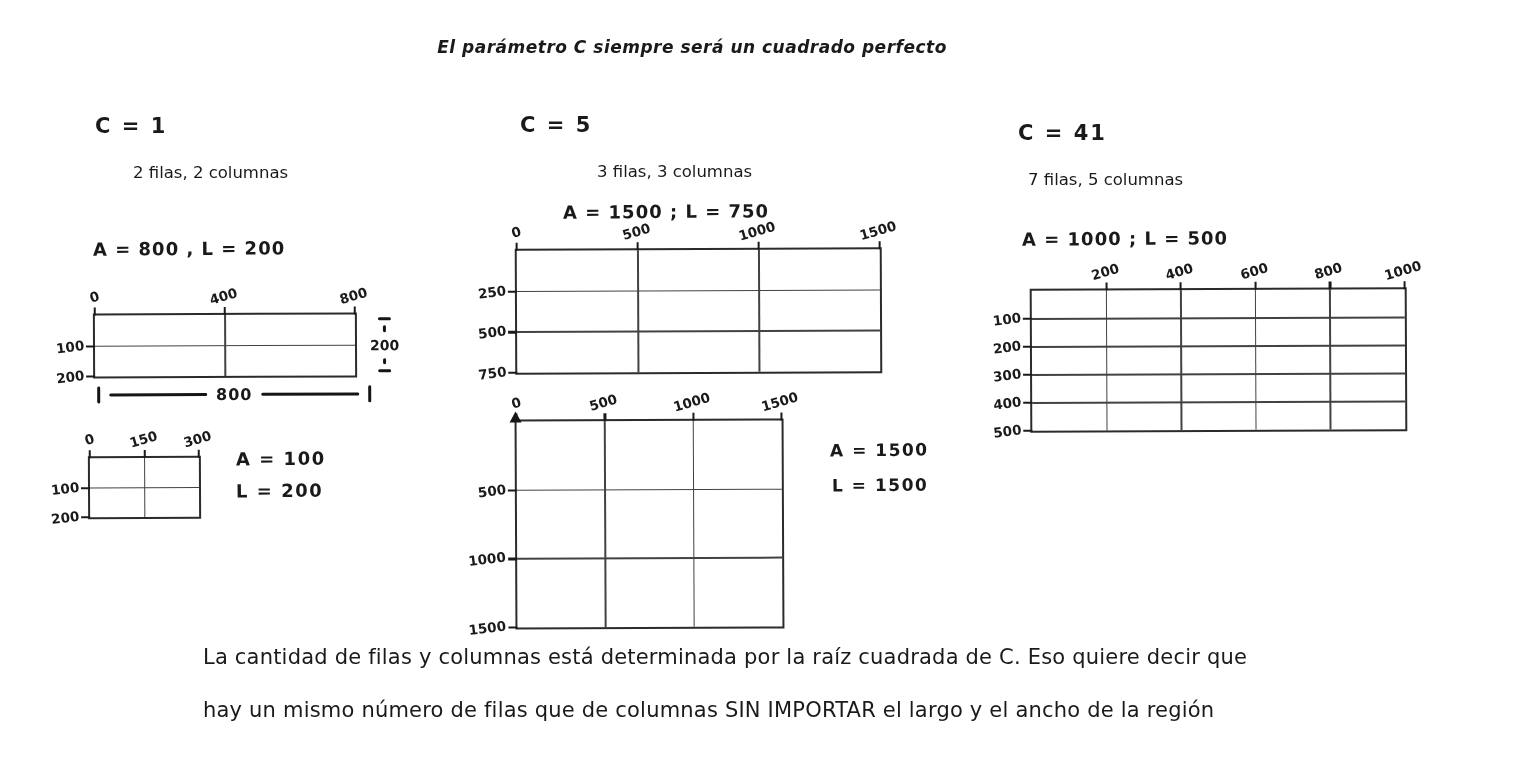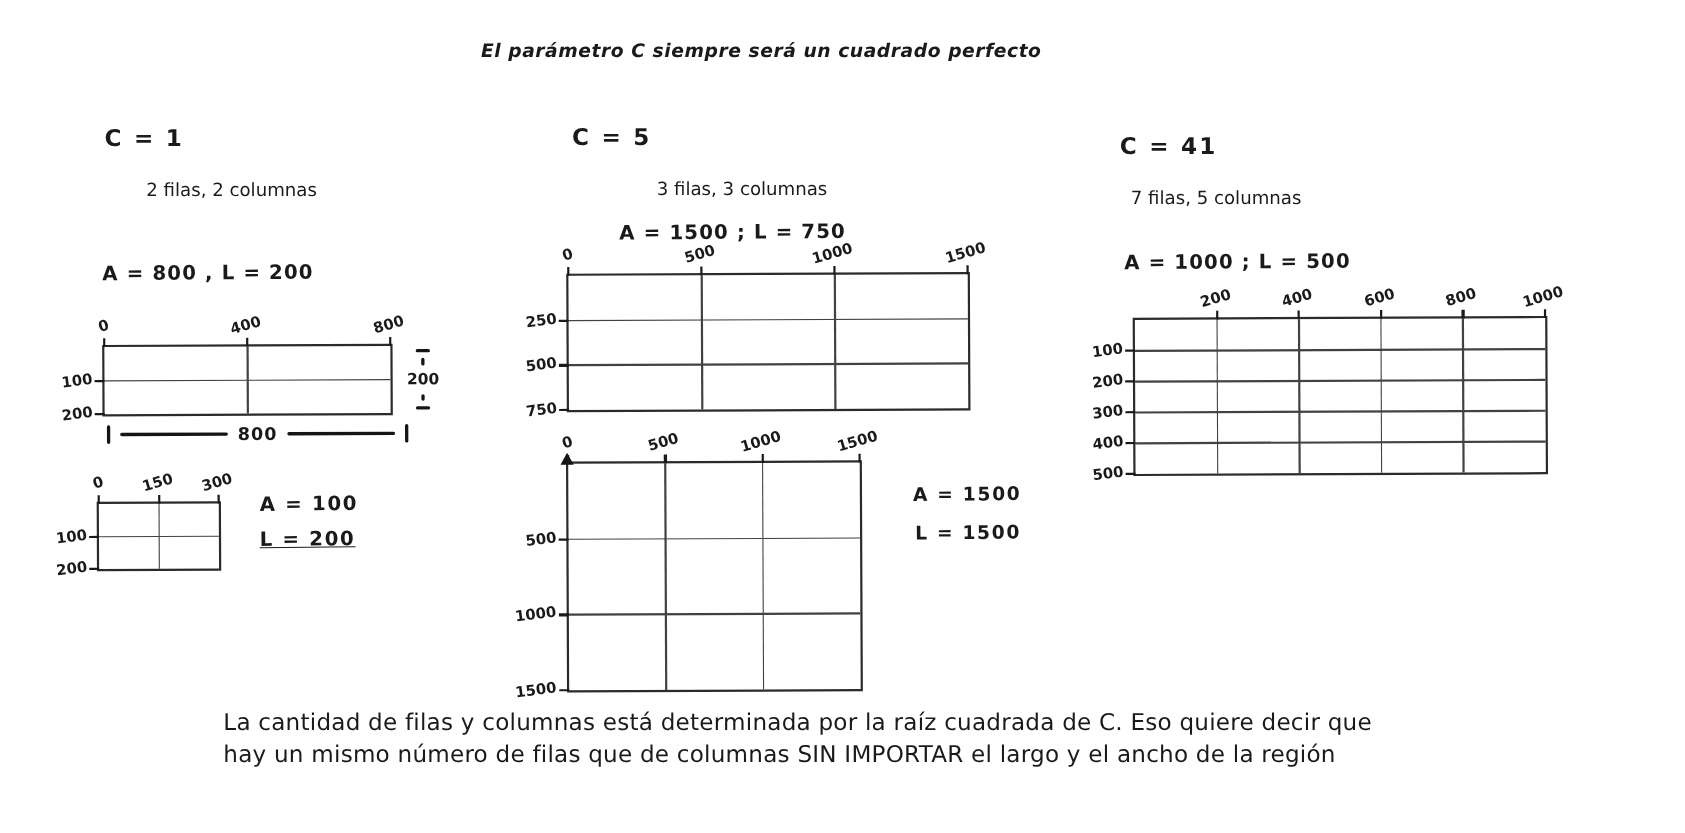--- a/index.html
+++ b/index.html
@@ -80,21 +80,21 @@
     <span class="xtick" style="left: 50%;">150</span>
     <i class="xmark" style="left: 50%;"></i>
     <span class="xtick" style="left: 100%;">300</span>
     <i class="xmark" style="left: 100%;"></i>
     <span class="ytick" style="top: 50%;">100</span>
     <i class="ymark" style="top: 50%;"></i>
     <span class="ytick" style="top: 100%;">200</span>
     <i class="ymark" style="top: 100%;"></i>
   </div>
 <div class="abs side-label" style="left:236px;top:448px;">A = 100</div>
-<div class="abs side-label" style="left:236px;top:480px;text-decoration:underline;">L = 200</div>
+<div class="abs side-label" style="left:236px;top:480px;">L = 200</div>
 
 <div class="abs c-label" style="left:520px;top:113px;">C = 5</div>
 <div class="abs rc-label" style="left:553px;top:162px;margin-left:44px;">3 filas, 3 columnas</div>
 <div class="abs param-label" style="left:563px;top:201px;">A = 1500 ;   L = 750</div>
 
 <div class="grid" style="left:515px;top:248px;width:363px;height:122px;">
     <i class="vline" style="left: 33.3333%;"></i>
     <i class="vline" style="left: 66.6667%;"></i>
     <i class="hline" style="top: 33.3333%;"></i>
     <i class="hline" style="top: 66.6667%;"></i>
@@ -167,13 +167,13 @@
     <i class="ymark" style="top: 40%;"></i>
     <span class="ytick" style="top: 60%;">300</span>
     <i class="ymark" style="top: 60%;"></i>
     <span class="ytick" style="top: 80%;">400</span>
     <i class="ymark" style="top: 80%;"></i>
     <span class="ytick" style="top: 100%;">500</span>
     <i class="ymark" style="top: 100%;"></i>
   </div>
 
 <div class="abs footer-line" style="left:203px;top:645px;">La cantidad de filas y columnas está determinada por la raíz cuadrada de C. Eso quiere decir que</div>
-<div class="abs footer-line" style="left:203px;top:674px;">hay un mismo número de filas que de columnas SIN IMPORTAR el largo y el ancho de la región</div>
+<div class="abs footer-line" style="left:203px;top:698px;">hay un mismo número de filas que de columnas SIN IMPORTAR el largo y el ancho de la región</div>
 
 </body></html>

